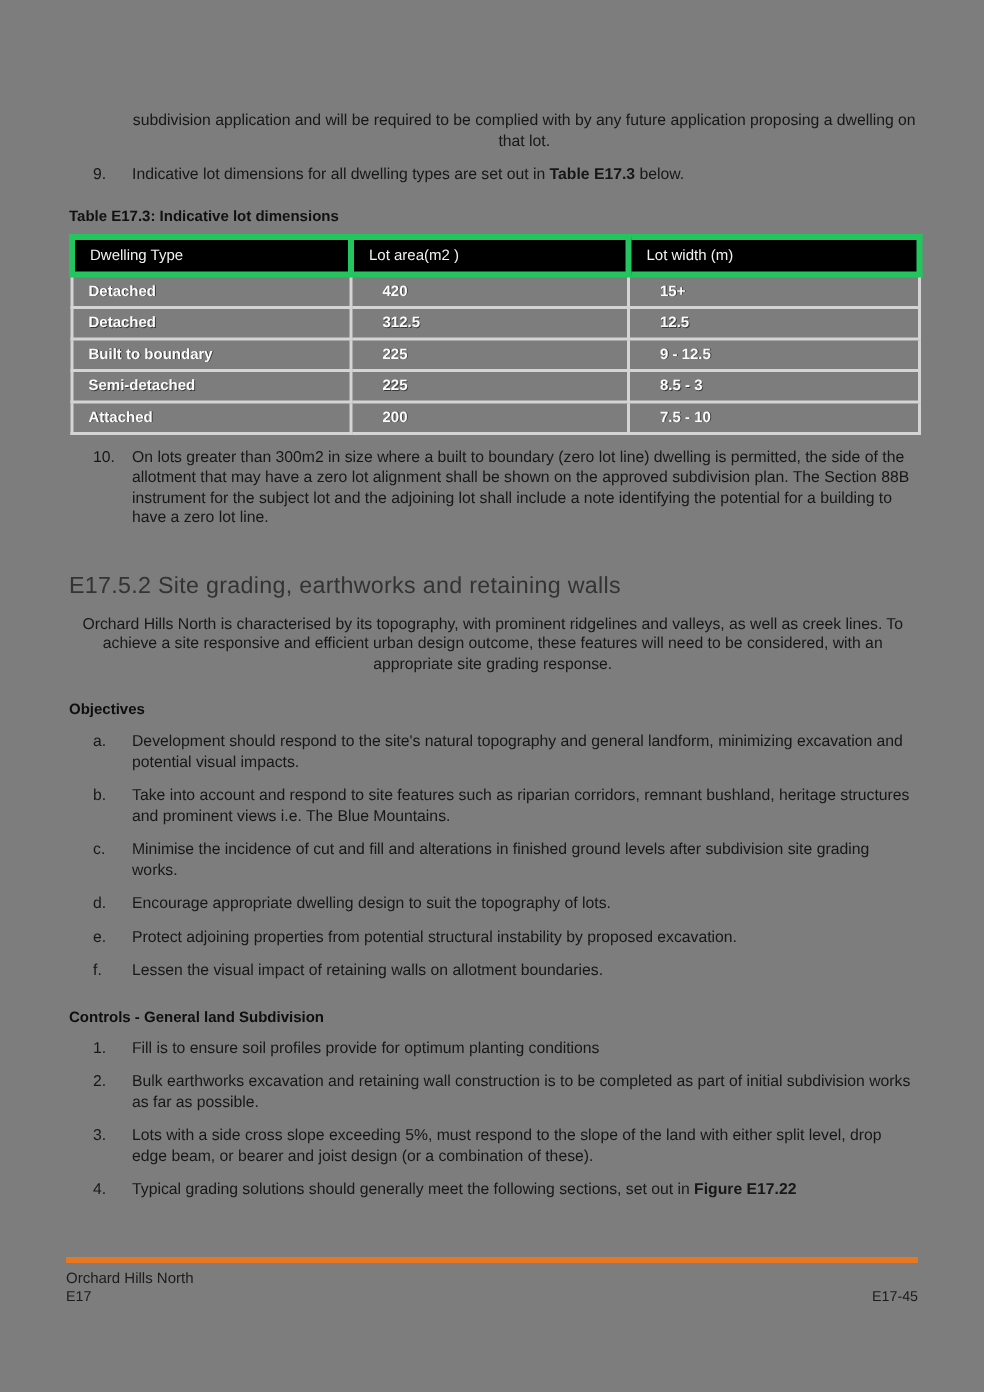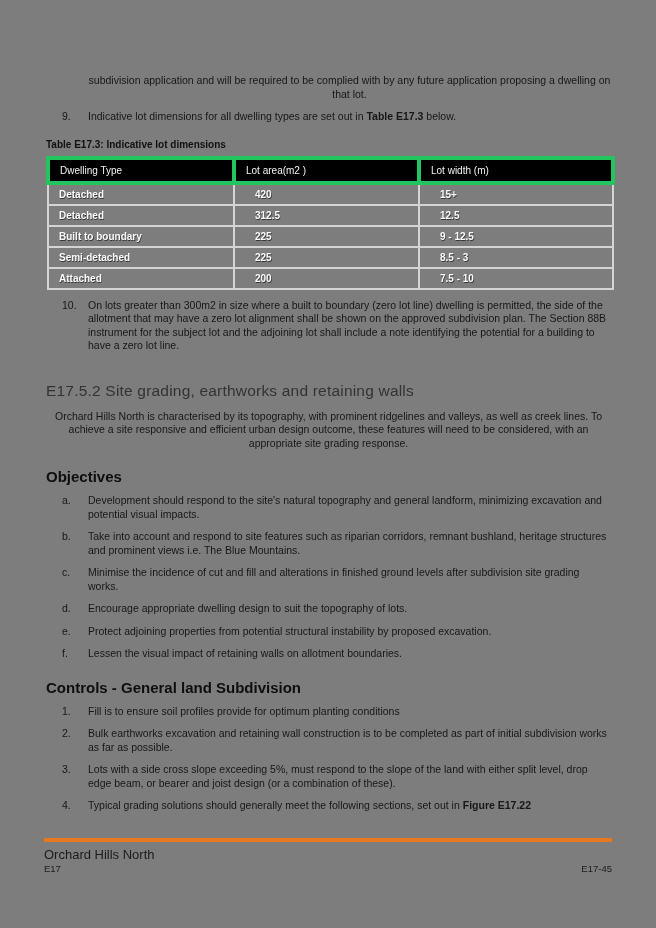--- a/index.html
+++ b/index.html
@@ -28,25 +28,25 @@
     font-size:10px;font-weight:bold;color:#fbfbfb;
     text-shadow:0.6px 0.6px 0 #383838;
     padding:4px 10px;border:2px solid #d4d4d4;
   }
   td + td{border-left:2px solid #242424;padding-left:20px;}
   col.c1{width:186px;}col.c2{width:185px;}col.c3{width:194px;}
   .section-heading{
     font-size:15.5px;font-weight:normal;color:#333;
     margin:29px 0 0 0;letter-spacing:.2px;
   }
-  .sub-label{font-size:15px;font-weight:bold;margin-top:18px;color:#0e0e0e;}
+  .sub-label{font-size:10px;font-weight:bold;margin-top:18px;color:#0e0e0e;}
   .intro-para{margin-top:10px;}
   .footer{position:absolute;left:44px;right:44px;top:838px;}
   .rule{height:4px;background:#E87722;}
-  .footer-line1{font-size:13px;margin-top:5px;color:#1c1c1c;}
+  .footer-line1{font-size:10px;margin-top:5px;color:#1c1c1c;}
   .footer-line2{display:flex;justify-content:space-between;font-size:9.5px;color:#1c1c1c;margin-top:1px;}
 </style>
 </head>
 <body>
 
 <div class="content">
 
   <p class="para hang">subdivision application and will be required to be complied with by any future application proposing a dwelling on that lot.</p>
 
   <div>

